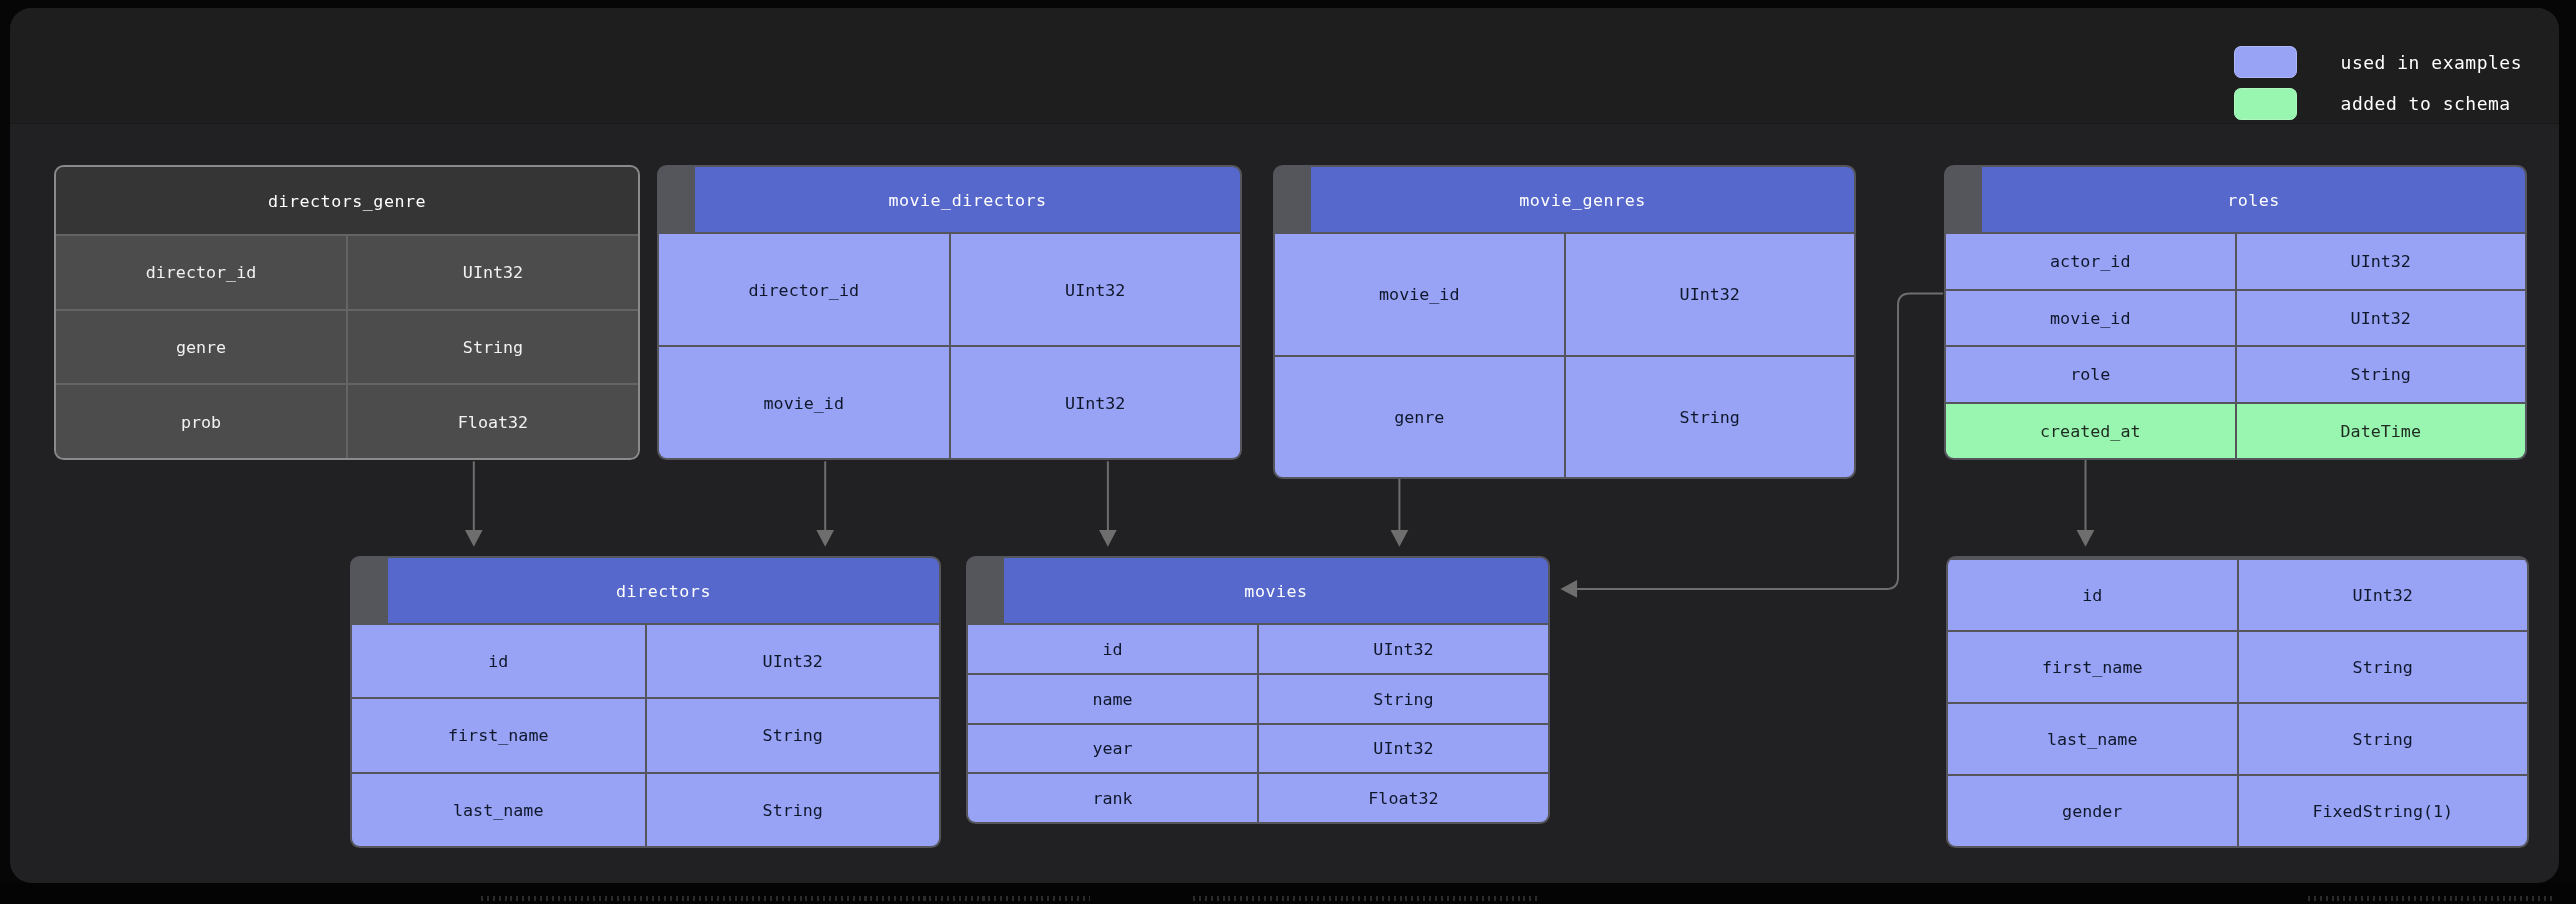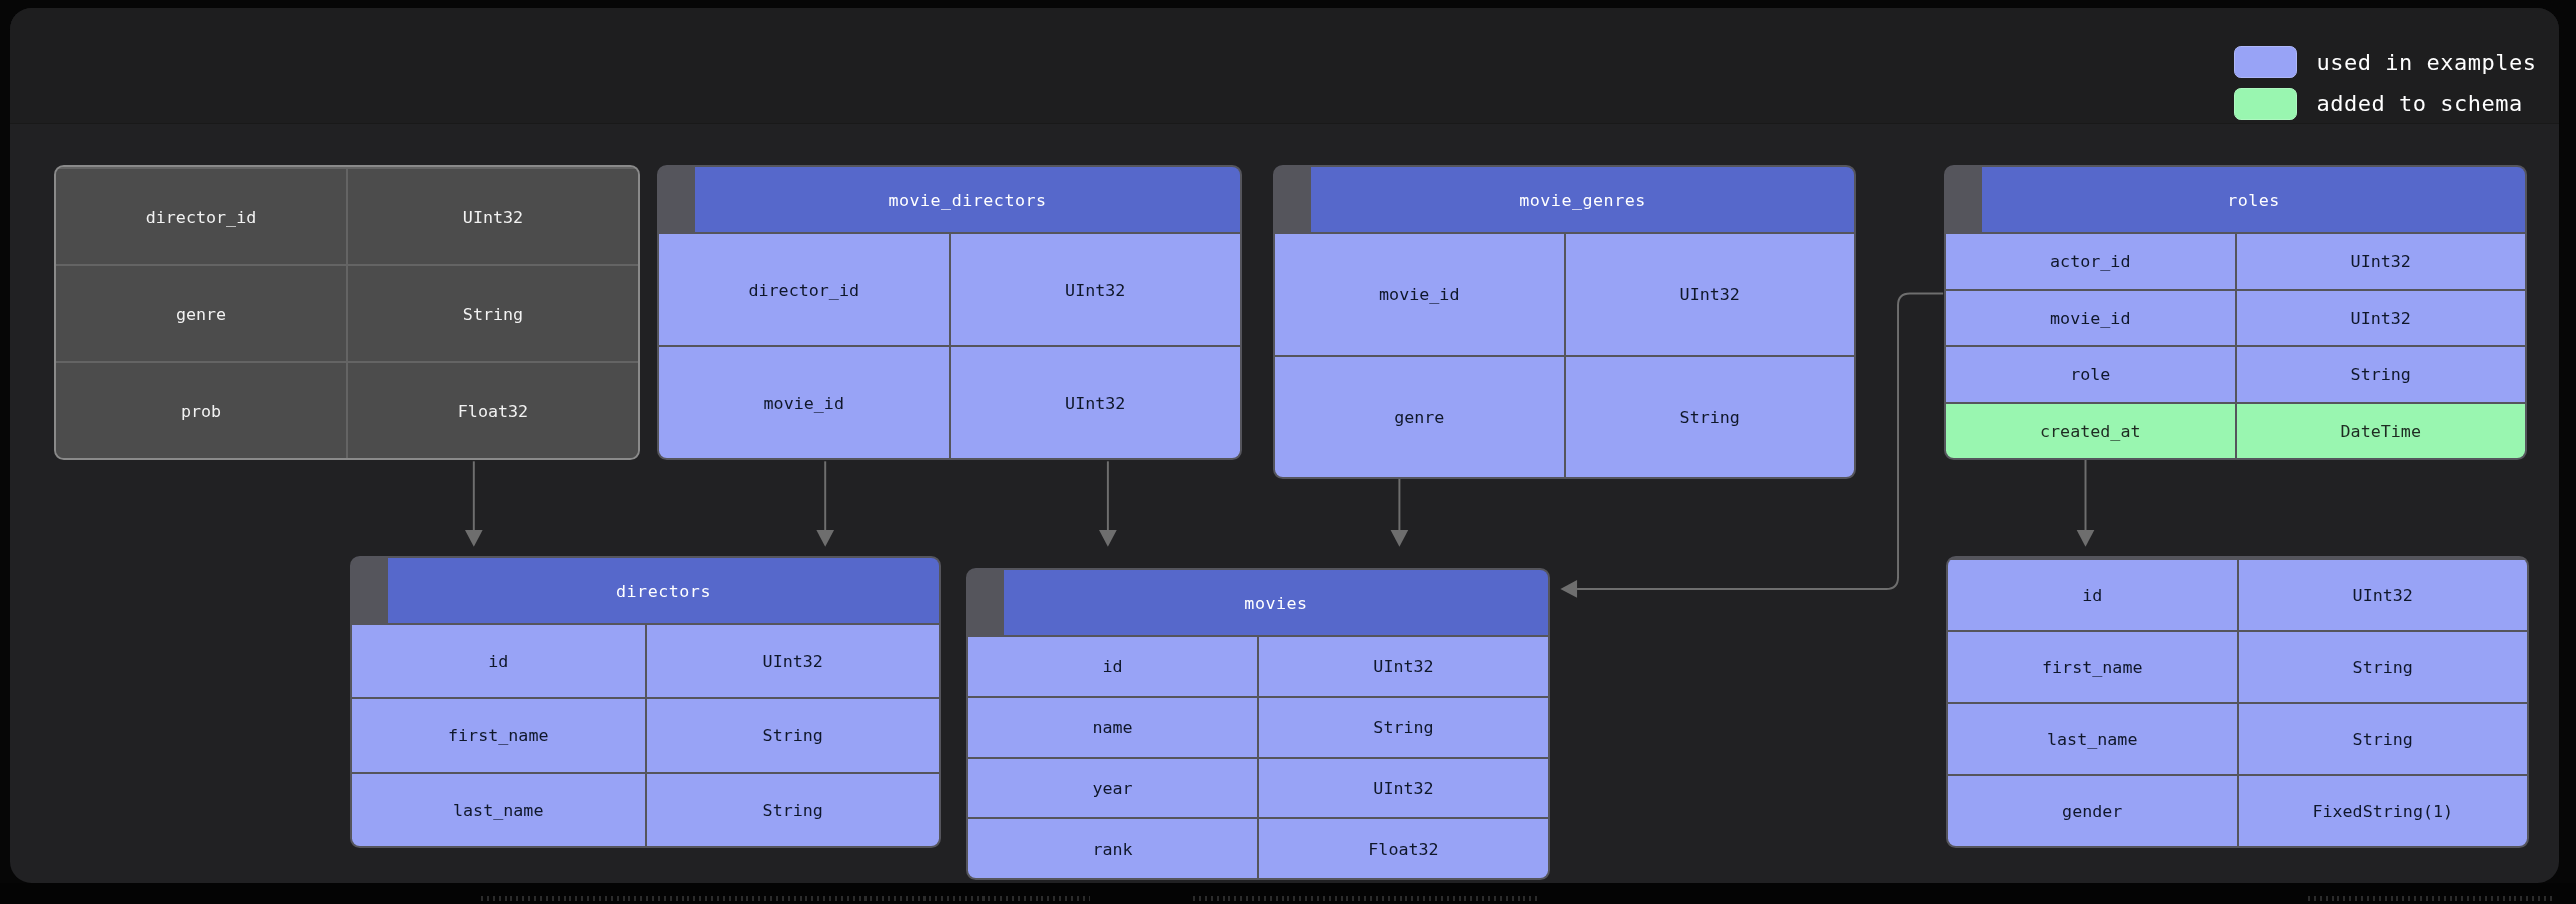--- a/index.html
+++ b/index.html
@@ -46,21 +46,21 @@
   .blue .t-cell.type{border-left:2px solid #55555c;}
   .gray .t-cell{background:#4c4c4c;color:#f2f2f2;}
   .gray .t-cell.type{border-left:2px solid #646464;}
   .t-row.green .t-cell{background:#99f6b0;color:#1e2a21;}
   
   .legend{position:absolute;left:2234px;top:47px;display:flex;flex-direction:column;gap:11.8px;}
   .legend-row{display:flex;align-items:center;gap:19.6px;height:30px;}
   .swatch{width:61px;height:30px;border-radius:6.9px;display:inline-block;}
   .swatch.blue{background:#98a3f6;border:1px solid #aeb7f8;}
   .swatch.green{background:#99f6b0;border:1px solid #aef8c0;}
-  .legend-label{color:#ffffff;font-size:22px;letter-spacing:0.5px;}
+  .legend-label{color:#ffffff;font-size:18px;letter-spacing:0.5px;margin-left:24px;}
   
   svg.connectors{position:absolute;left:0;top:0;pointer-events:none;}
 </style>
 </head>
 <body>
 
 <div id="canvas">
   <div class="panel"></div>
   <div class="panel-seam"></div>
   <div class="bottom-strip">
@@ -93,20 +93,21 @@
       <span class="swatch blue"></span>
       <span class="legend-label">used in examples</span>
     </div>
     <div class="legend-row">
       <span class="swatch green"></span>
       <span class="legend-label">added to schema</span>
     </div>
   </div>
 
   <div class="table gray" style="left:54px;top:165px;width:586px;height:295px">
+    <div class="t-header">directors_genre</div>
     <div class="t-row">
       <div class="t-cell field">director_id</div>
       <div class="t-cell type">UInt32</div>
     </div>
     <div class="t-row">
       <div class="t-cell field">genre</div>
       <div class="t-cell type">String</div>
     </div>
     <div class="t-row">
       <div class="t-cell field">prob</div>
@@ -167,21 +168,21 @@
     <div class="t-row">
       <div class="t-cell field">first_name</div>
       <div class="t-cell type">String</div>
     </div>
     <div class="t-row">
       <div class="t-cell field">last_name</div>
       <div class="t-cell type">String</div>
     </div>
   </div>
 
-  <div class="table blue" style="left:966px;top:568px;width:584px;height:312px">
+  <div class="table blue" style="left:966px;top:556px;width:584px;height:268px">
     <div class="t-header">movies</div>
     <div class="t-row">
       <div class="t-cell field">id</div>
       <div class="t-cell type">UInt32</div>
     </div>
     <div class="t-row">
       <div class="t-cell field">name</div>
       <div class="t-cell type">String</div>
     </div>
     <div class="t-row">

